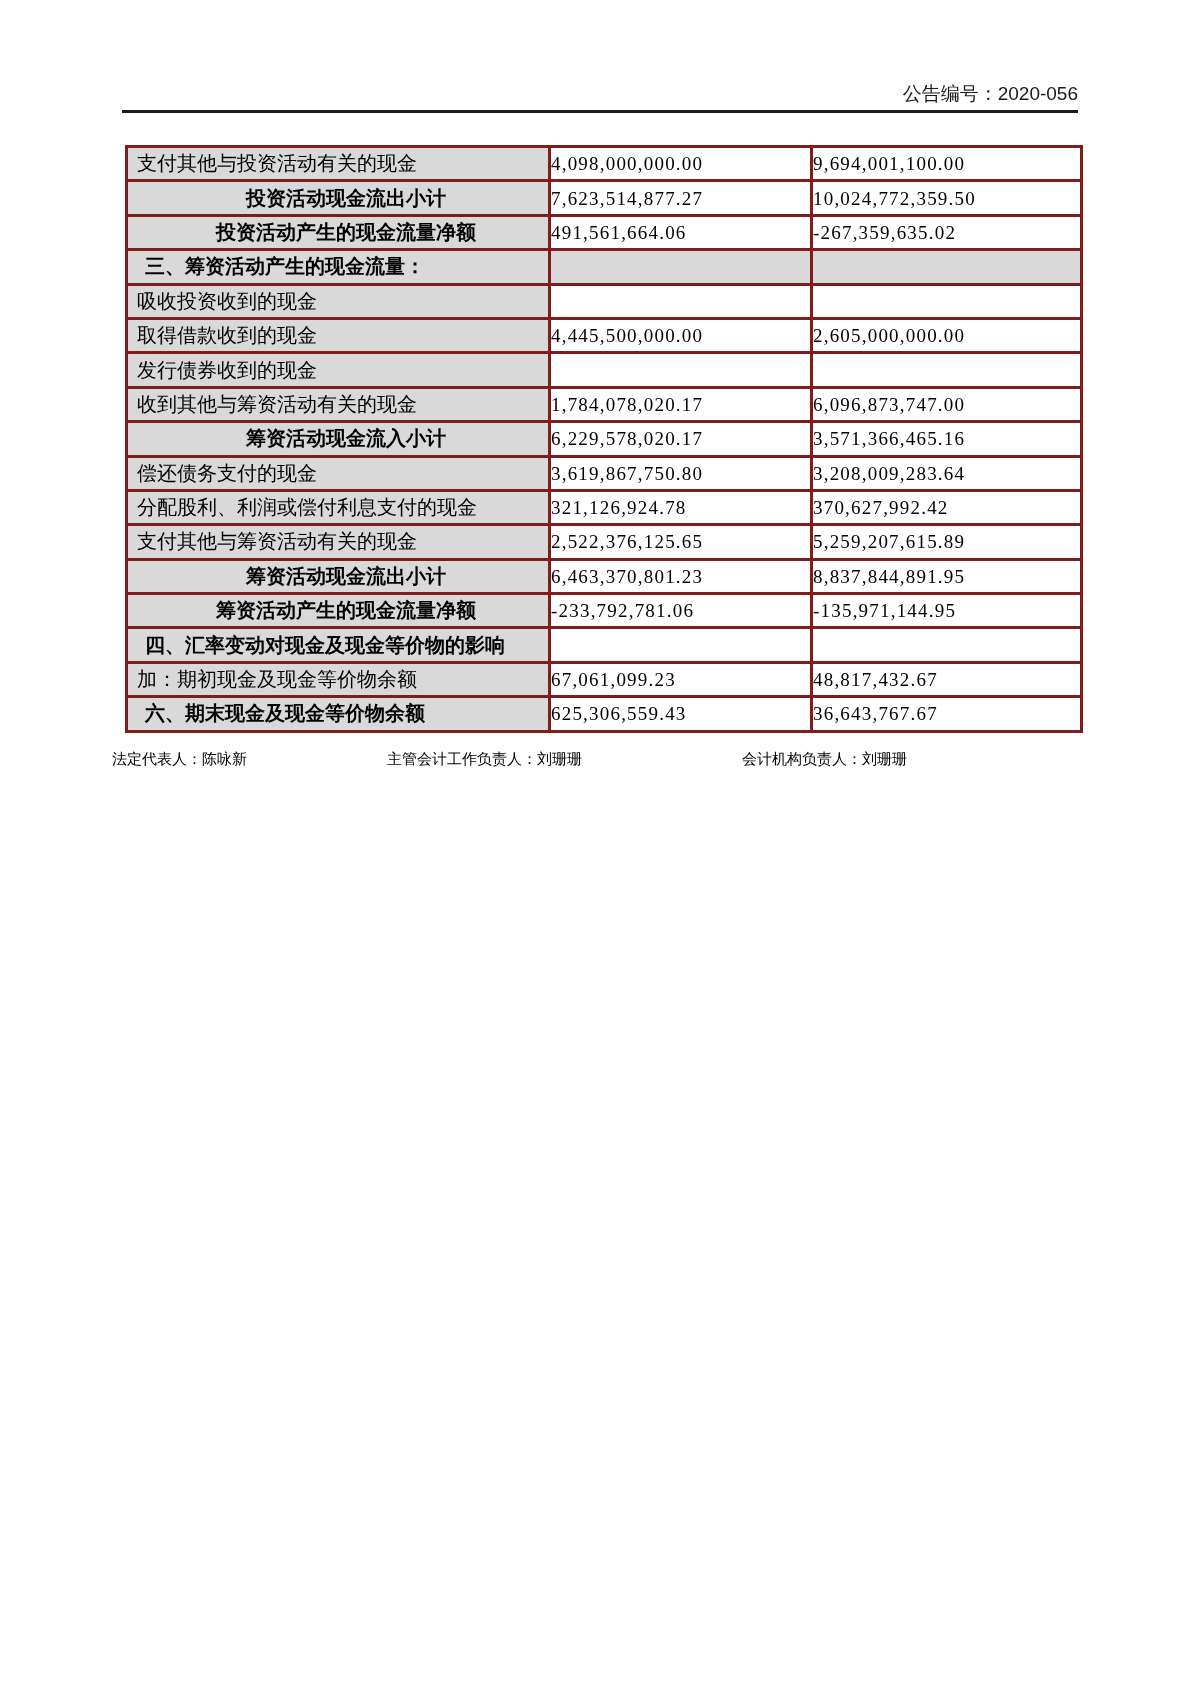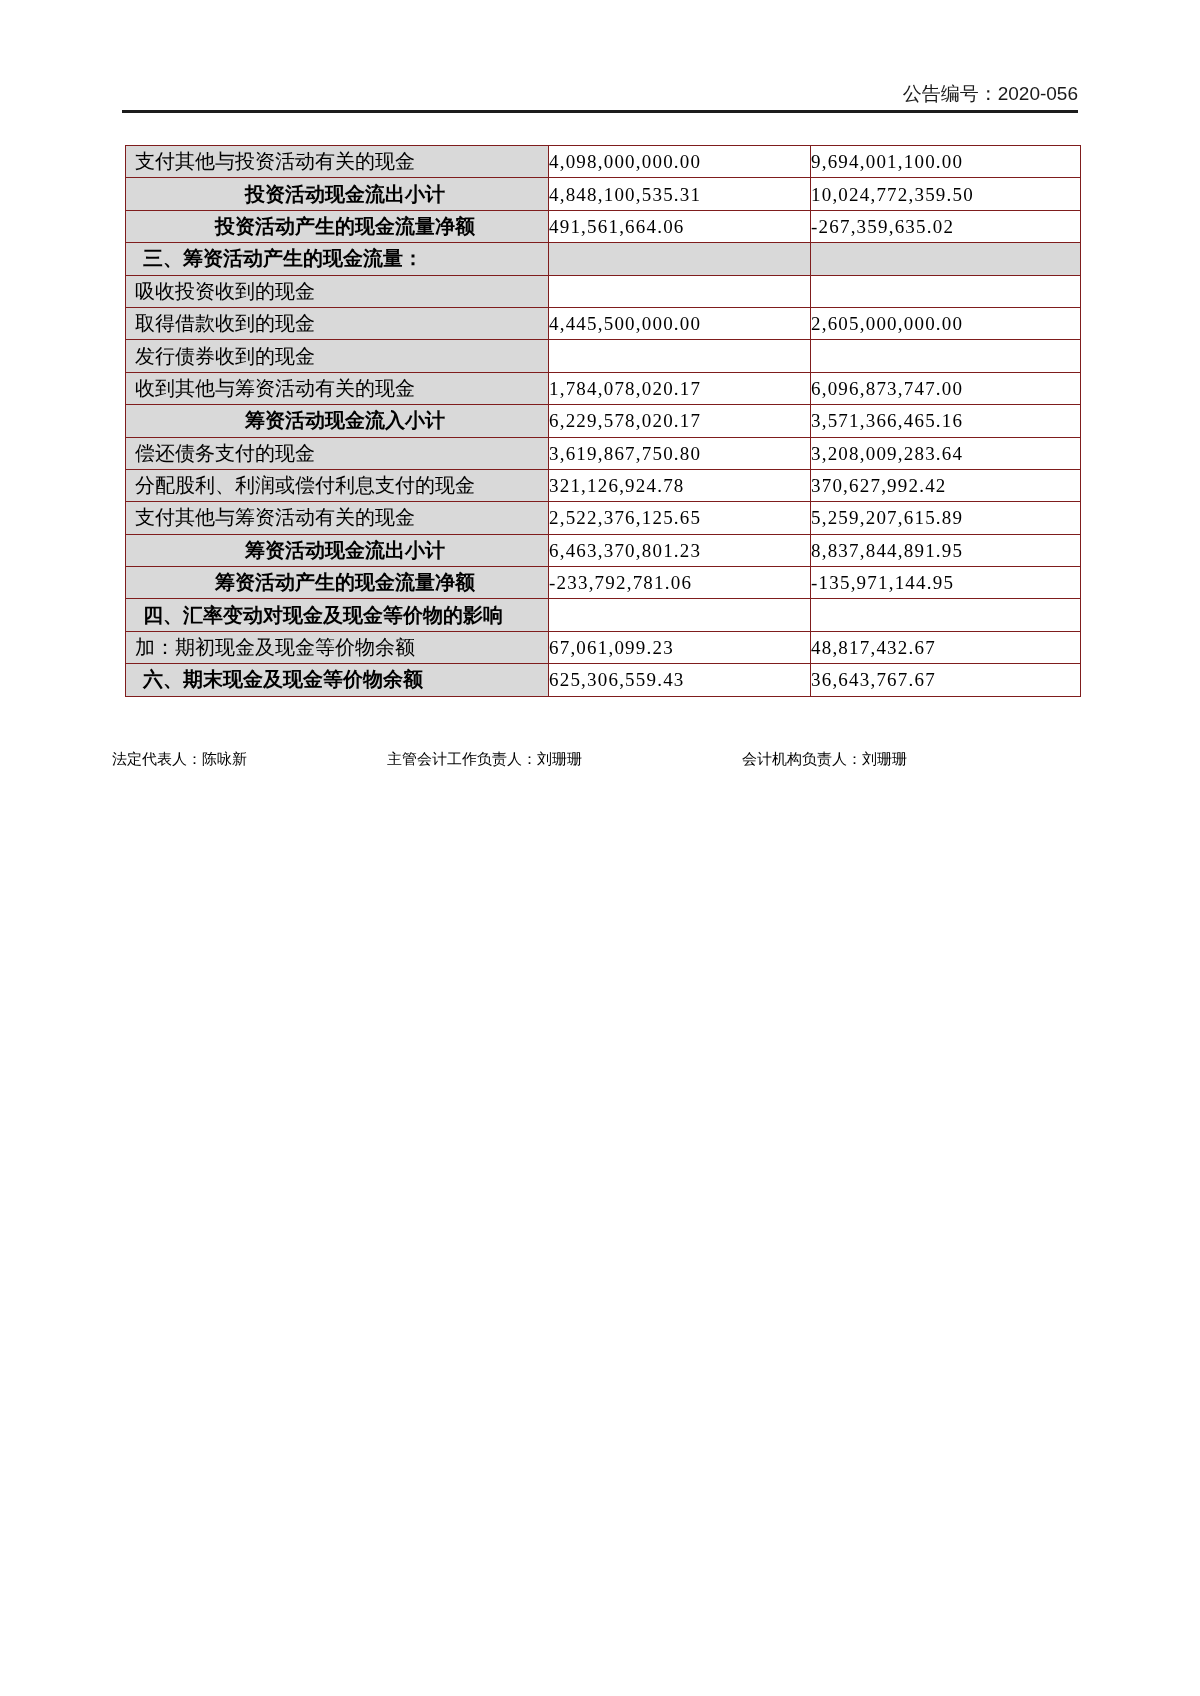--- a/index.html
+++ b/index.html
@@ -31,21 +31,21 @@
   }
   table.cft {
     position: absolute;
     left: 125px;
     top: 145px;
     width: 955px;
     border-collapse: collapse;
     table-layout: fixed;
   }
   table.cft td {
-    border: 1px solid #7f1d1d;
+    border: 3px solid #7f1d1d;
     height: 31.4px;
     font-size: 20px;
     line-height: 31px;
     padding: 0;
     overflow: hidden;
     white-space: nowrap;
     vertical-align: middle;
     font-family: Liberation Serif, serif;
   }
   table.cft td.label {
@@ -108,21 +108,21 @@
       <col style="width:270px">
     </colgroup>
     <tbody>
       <tr class="item">
         <td class="label">支付其他与投资活动有关的现金</td>
         <td class="val">4,098,000,000.00</td>
         <td class="val">9,694,001,100.00</td>
       </tr>
       <tr class="subtotal">
         <td class="label">投资活动现金流出小计</td>
-        <td class="val">4,848,100,535.31</td>
+        <td class="val">7,623,514,877.27</td>
         <td class="val">10,024,772,359.50</td>
       </tr>
       <tr class="subtotal">
         <td class="label">投资活动产生的现金流量净额</td>
         <td class="val">491,561,664.06</td>
         <td class="val">-267,359,635.02</td>
       </tr>
       <tr class="section">
         <td class="label">三、筹资活动产生的现金流量：</td>
         <td class="val gray"></td>

